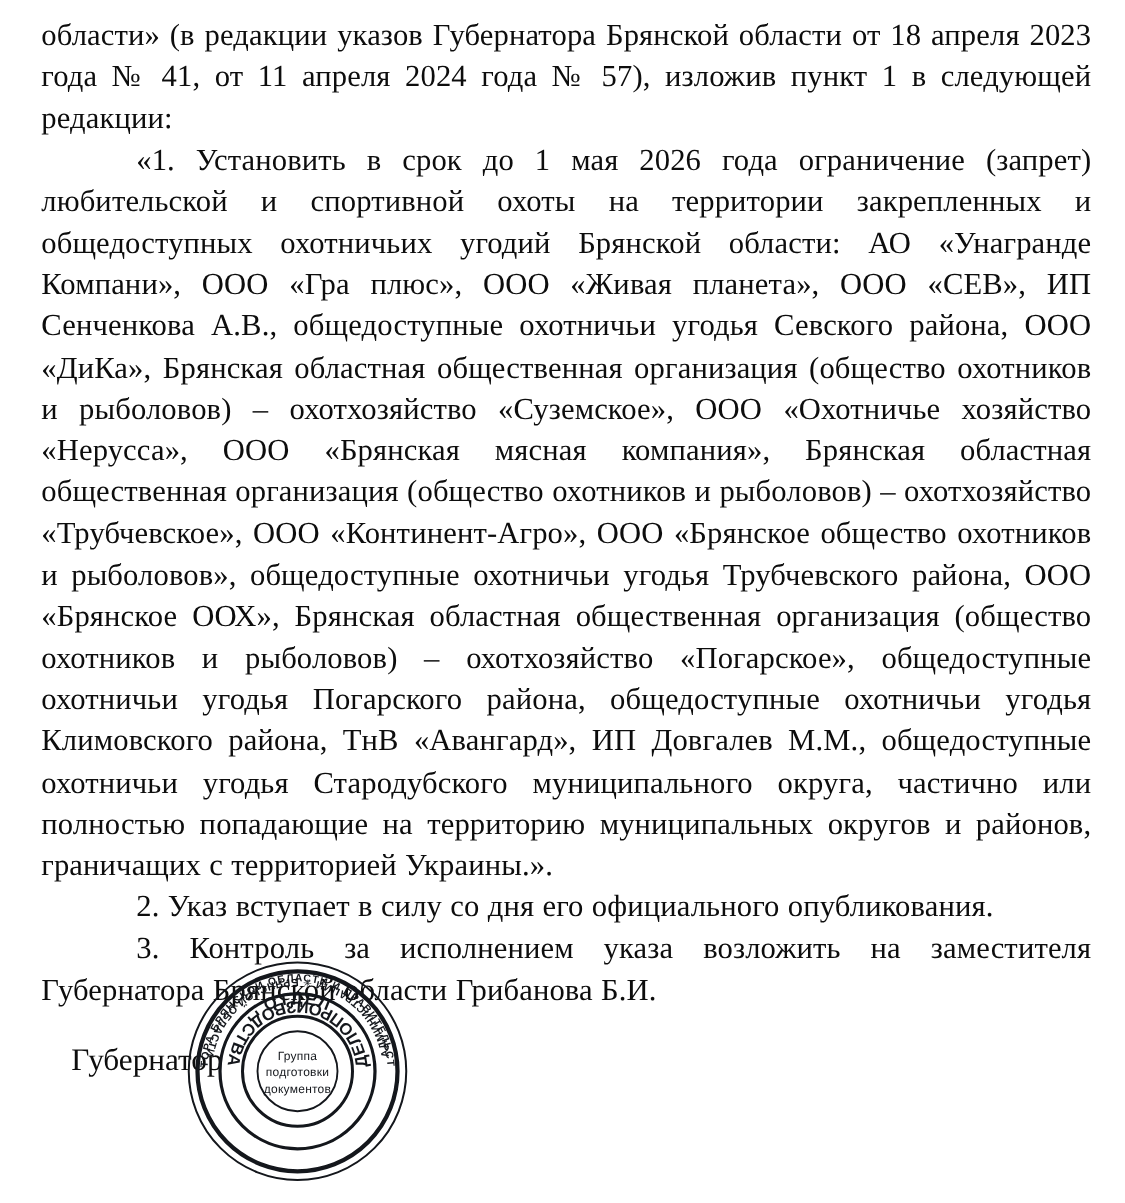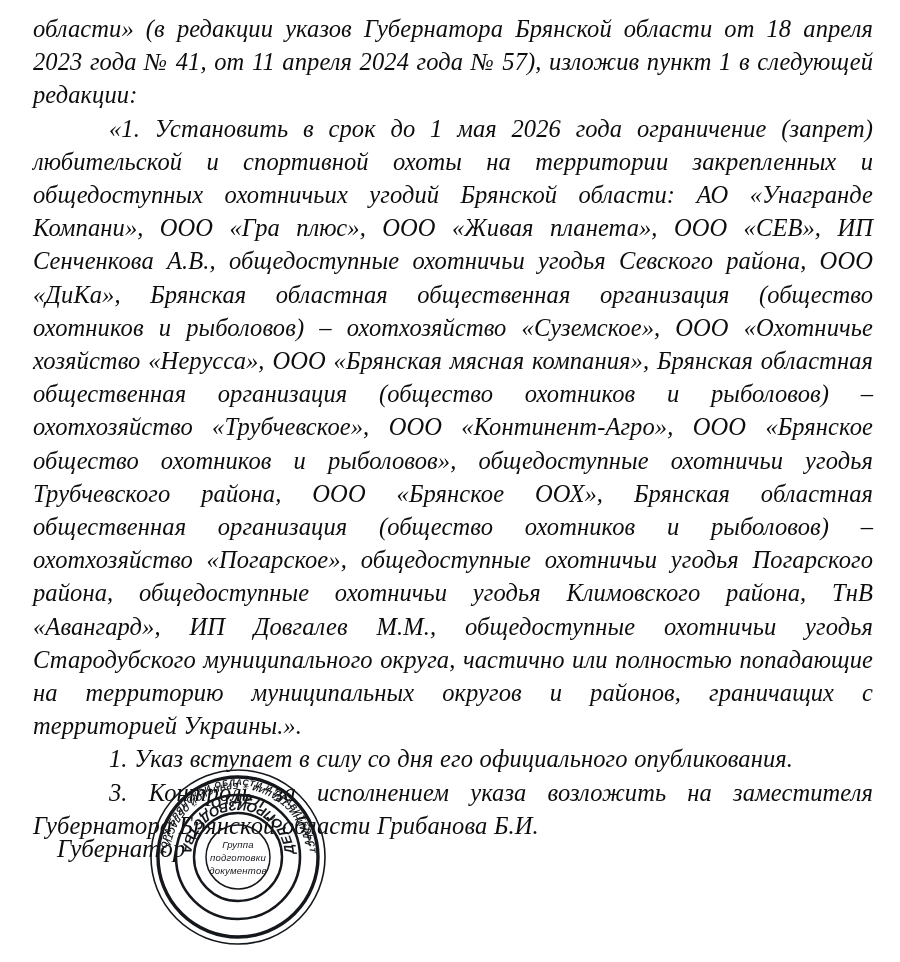--- a/index.html
+++ b/index.html
@@ -15,21 +15,20 @@
     color: #0d0d0d;
     overflow: hidden;
   }
 
   #page {
     position: absolute;
     left: 0;
     top: 0;
     width: 900px;
     height: 786px;
-    font-style: italic;
   }
 
   
   .doc-body {
     position: absolute;
     left: 33px;
     top: 12px;
     width: 840px;
   }
 
@@ -110,21 +109,21 @@
   }
 </style>
 </head>
 <body>
 
 <div id="page">
 
   <div class="doc-body">
     <p class="para">области» (в редакции указов Губернатора Брянской области от 18 апреля 2023 года № 41, от 11 апреля 2024 года № 57), изложив пункт 1 в следующей редакции:</p>
     <p class="para indent">«1. Установить в срок до 1 мая 2026 года ограничение (запрет) любительской и спортивной охоты на территории закрепленных и общедоступных охотничьих угодий Брянской области: АО «Унагранде Компани», ООО «Гра плюс», ООО «Живая планета», ООО «СЕВ», ИП Сенченкова А.В., общедоступные охотничьи угодья Севского района, ООО «ДиКа», Брянская областная общественная организация (общество охотников и рыболовов) – охотхозяйство «Суземское», ООО «Охотничье хозяйство «Нерусса», ООО «Брянская мясная компания», Брянская областная общественная организация (общество охотников и рыболовов) – охотхозяйство «Трубчевское», ООО «Континент-Агро», ООО «Брянское общество охотников и рыболовов», общедоступные охотничьи угодья Трубчевского района, ООО «Брянское ООХ», Брянская областная общественная организация (общество охотников и рыболовов) – охотхозяйство «Погарское», общедоступные охотничьи угодья Погарского района, общедоступные охотничьи угодья Климовского района, ТнВ «Авангард», ИП Довгалев М.М., общедоступные охотничьи угодья Стародубского муниципального округа, частично или полностью попадающие на территорию муниципальных округов и районов, граничащих с территорией Украины.».</p>
-    <p class="para indent last-justify">1. Указ вступает в силу со дня его официального опубликования.</p>
+    <p class="para indent last-justify">2. Указ вступает в силу со дня его официального опубликования.</p>
     <p class="para indent">3. Контроль за исполнением указа возложить на заместителя Губернатора Брянской области Грибанова Б.И.</p>
   </div>
 
   <div class="sign-row">
     <span class="sign-title">Губернатор</span>
   </div>
 
   <div class="stamp">
     <svg viewBox="0 0 180 180" xmlns="http://www.w3.org/2000/svg" aria-hidden="true">
       <defs>

